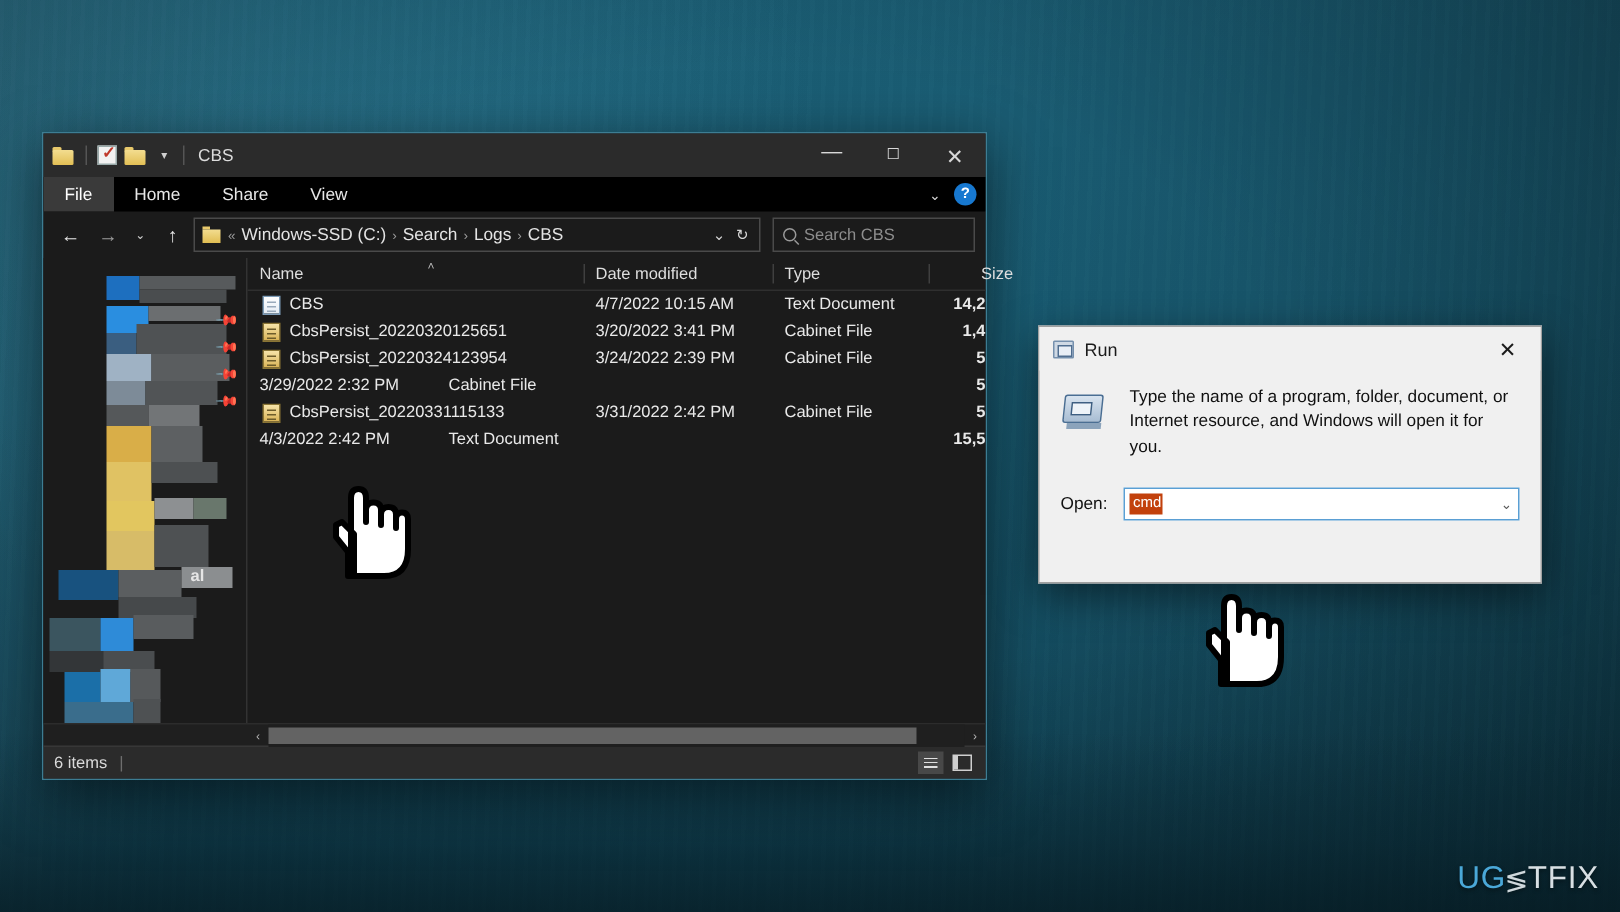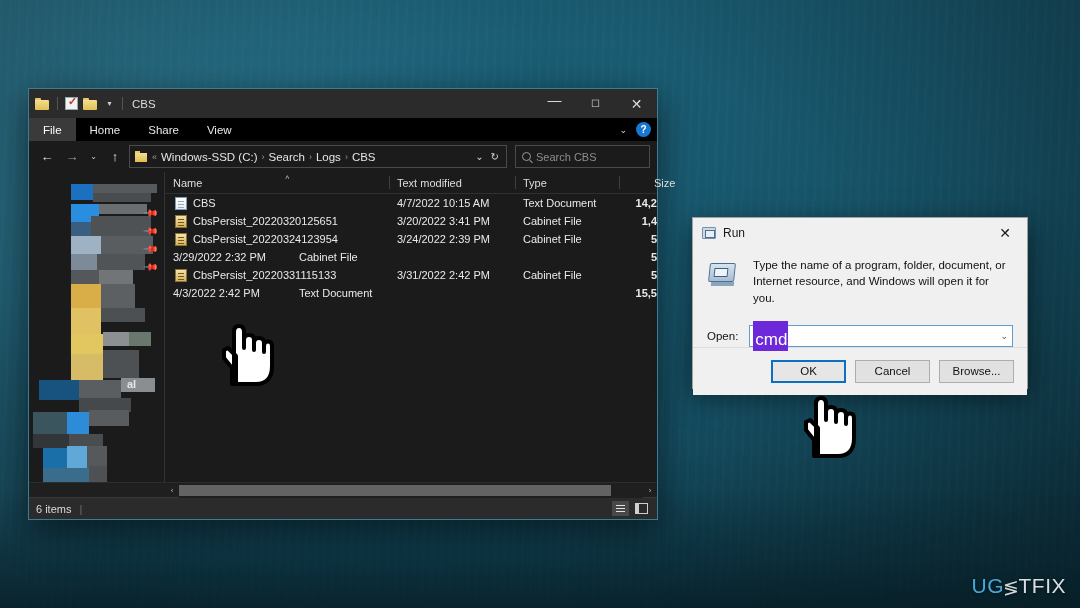--- a/index.html
+++ b/index.html
@@ -357,22 +357,22 @@
   .run-open-row {
     display: flex; align-items: center; gap: 11px; margin-top: 19px;
   }
   .run-label { font-size: 11.5px; color: #111; flex: none; }
   .run-input {
     flex: 1; height: 22px; background: #fff;
     border: 1px solid #5a9fd4; display: flex; align-items: center;
     padding-left: 3px; position: relative;
   }
   .run-input-val {
-    font-size: 17px; color: #fff; background: #6d28d9;
-    padding: 9px 1px 1px 2px; line-height: 1.2;
+    font-size: 10px; color: #fff; background: #c2410c;
+    padding: 1px 1px 1px 2px; line-height: 1.2;
   }
   .run-input-caret {
     position: absolute; right: 4px; top: 0; bottom: 0;
     display: flex; align-items: center; color: #5a5a5a; font-size: 9px;
   }
   .run-footer {
     height: 48px; background: #f0f0f0; display: flex;
     align-items: center; justify-content: flex-end;
     gap: 9px; padding-right: 13px; flex: none;
     border-top: 1px solid #dedede;
@@ -505,21 +505,21 @@
       <div class="pin" style="top:90px;">📌</div>
       <div class="nav-word" style="left:98px;top:206px;">al</div>
     </div>
 
     <div class="list-pane">
       <div class="col-head">
         <div class="col c-name">
           <span>Name</span>
           <span class="sort-caret">˄</span>
         </div>
-        <div class="col c-date">Text modified</div>
+        <div class="col c-date">Date modified</div>
         <div class="col c-type">Type</div>
         <div class="col c-size">Size</div>
       </div>
 
       <div class="rows">
         <div class="frow">
           <div class="fcell f-name">
             <span class="fico txt"></span>
             <span>CBS</span>
           </div>
@@ -606,25 +606,20 @@
 
     <div class="run-open-row">
       <div class="run-label">Open:</div>
       <div class="run-input">
         <span class="run-input-val">cmd</span>
         <span class="run-input-caret">⌄</span>
       </div>
     </div>
   </div>
 
-  <div class="run-footer">
-    <div class="run-btn primary">OK</div>
-    <div class="run-btn">Cancel</div>
-    <div class="run-btn">Browse...</div>
-  </div>
 </div>
 
 <div class="hand-cursor" style="left:216px; top:304px;">
   <svg width="68" height="82" viewBox="0 0 34 41">
     <path d="M10 40 L10 26 L6 22 L4 23 L4 27 L8 32 L8 40 Z
              M9 40 L9 14 Q9 11 11.5 11 Q14 11 14 14 L14 22
              L14 18 Q14 15.5 16.5 15.5 Q19 15.5 19 18 L19 23
              L19 19.5 Q19 17 21.5 17 Q24 17 24 19.5 L24 24
              L24 21 Q24 18.8 26 18.8 Q28 18.8 28 21 L28 31
              Q28 40 20 40 Z" fill="#ffffff" stroke="#000000" stroke-width="2" stroke-linejoin="round"></path>

